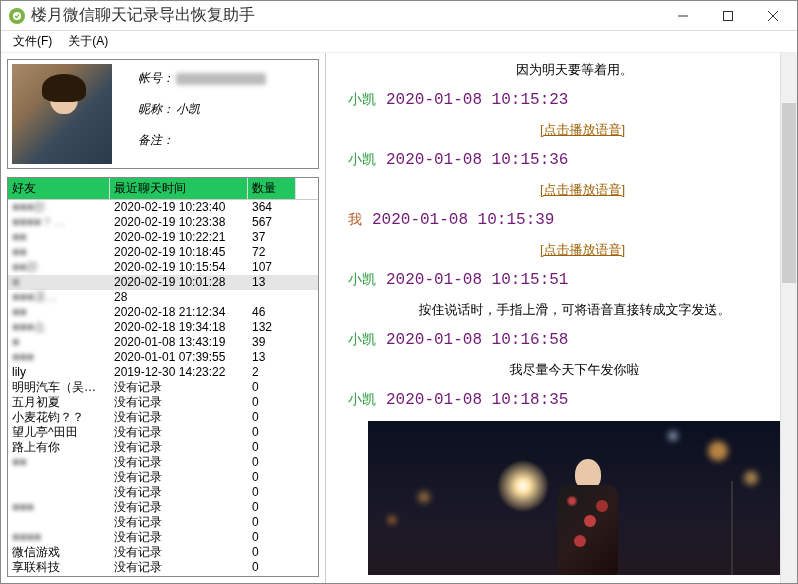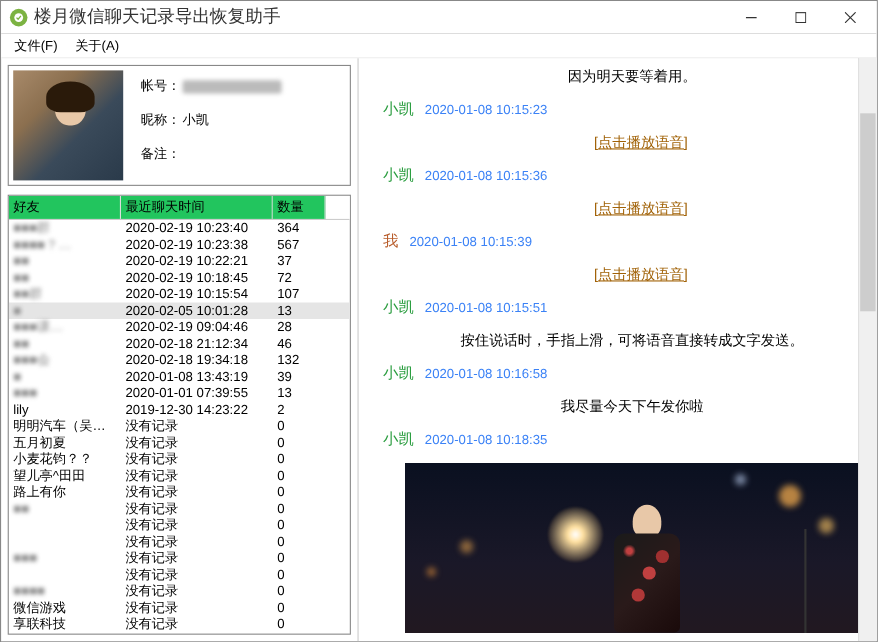--- a/index.html
+++ b/index.html
@@ -8,21 +8,21 @@
 .titlebar .appicon { width: 16px; height: 16px; border-radius: 50%; background: #7cb342; margin-right: 6px; display: flex; align-items: center; justify-content: center; }
 .titlebar .appicon svg { width: 10px; height: 10px; }
 .titlebar .title { font-size: 16px; color: #333; flex: 1; }
 .titlebar .winbtns { display: flex; }
 .titlebar .winbtn { width: 45px; height: 28px; display: flex; align-items: center; justify-content: center; cursor: pointer; }
 .titlebar .winbtn svg { width: 10px; height: 10px; stroke: #333; stroke-width: 1; fill: none; }
 .menubar { height: 22px; background: #fff; display: flex; align-items: center; padding: 0 4px; font-size: 12px; border-bottom: 1px solid #eee; }
 .menubar .menuitem { padding: 2px 8px; cursor: pointer; }
 .content { display: flex; height: calc(584px - 30px - 22px - 2px); }
 .left { width: 325px; border-right: 1px solid #ccc; display: flex; flex-direction: column; padding: 6px; }
-.profile { display: flex; gap: 16px; border: 1px solid #888; padding: 4px; margin-bottom: 8px; }
+.profile { display: flex; gap: 26px; border: 1px solid #888; padding: 4px; margin-bottom: 8px; font-style: italic; }
 .avatar { width: 100px; height: 100px; background: linear-gradient(135deg, #a88a6a 0%, #8b6f4f 30%, #3a4a5a 60%, #2a3a4a 100%); position: relative; overflow: hidden; }
 .avatar::before { content: ""; position: absolute; top: 18px; left: 38px; width: 28px; height: 32px; background: #e8c8a8; border-radius: 50% 50% 45% 45%; }
 .avatar::after { content: ""; position: absolute; top: 10px; left: 30px; width: 44px; height: 28px; background: #2a1a0a; border-radius: 50% 50% 30% 30%; }
 .profile-info { display: flex; flex-direction: column; gap: 14px; padding-top: 6px; font-size: 12px; }
 .profile-row { display: flex; align-items: center; gap: 2px; }
 .profile-row .lbl { color: #000; }
 .profile-row .val { color: #000; }
 .profile-row .blur { background: #bbb; color: transparent; border-radius: 2px; filter: blur(2px); width: 90px; height: 12px; display: inline-block; }
 .grid-wrap { flex: 1; border: 1px solid #888; overflow: hidden; display: flex; flex-direction: column; }
 .grid-head { display: flex; background: #fff; border-bottom: 1px solid #ccc; }
@@ -42,21 +42,21 @@
 .row.sel { background: #e5e5e5; }
 .row .blurred { filter: blur(2px); color: #888; }
 .right { flex: 1; overflow-y: hidden; padding: 8px 16px 8px 22px; position: relative; }
 .msgs { height: 100%; overflow-y: hidden; text-align: center; }
 .msg-line { margin-bottom: 12px; font-size: 13px; }
 .msg-line.body { padding-left: 20px; }
 .msg-head { display: flex; align-items: baseline; gap: 10px; }
 .sender { font-size: 14px; }
 .sender.other { color: #2a9d3f; }
 .sender.me { color: #b85c2a; }
-.ts { color: #3b82f6; font-size: 12px; }
+.ts { color: #701a75; font-size: 16px; font-family: Liberation Mono, monospace; }
 .voice-link { color: #a16207; text-decoration: underline; cursor: pointer; padding-left: 16px; }
 .chat-img { width: 420px; height: 228px; background: #0a0a12; position: relative; overflow: hidden; margin-top: 4px; }
 .chat-img .sky { position: absolute; inset: 0; background: linear-gradient(180deg, #0a1020 0%, #1a1828 40%, #2a1818 100%); }
 .chat-img .glow { position: absolute; top: 40px; left: 130px; width: 50px; height: 50px; background: radial-gradient(circle, #fff 0%, #ffe0a0 20%, rgba(255,200,100,0.1) 70%); border-radius: 50%; filter: blur(1px); }
 .chat-img .bokeh { position: absolute; border-radius: 50%; filter: blur(3px); }
 .chat-img .b1 { top: 20px; right: 60px; width: 20px; height: 20px; background: rgba(255,180,80,0.7); }
 .chat-img .b2 { top: 50px; right: 30px; width: 14px; height: 14px; background: rgba(255,200,100,0.6); }
 .chat-img .b3 { top: 10px; right: 110px; width: 10px; height: 10px; background: rgba(200,220,255,0.6); }
 .chat-img .b4 { top: 70px; left: 50px; width: 12px; height: 12px; background: rgba(255,180,80,0.5); }
 .chat-img .b5 { top: 95px; left: 20px; width: 8px; height: 8px; background: rgba(255,160,60,0.6); }
@@ -150,26 +150,25 @@
             <div class="cell c2">2020-02-19 10:18:45</div>
             <div class="cell c3">72</div>
           </div>
           <div class="row">
             <div class="cell c1 blurred">■■群</div>
             <div class="cell c2">2020-02-19 10:15:54</div>
             <div class="cell c3">107</div>
           </div>
           <div class="row sel">
             <div class="cell c1 blurred">■</div>
-            <div class="cell c2">2020-02-05 10:01:28</div>
+            <div class="cell c2">2020-02-19 10:01:28</div>
             <div class="cell c3">13</div>
           </div>
           <div class="row">
             <div class="cell c1 blurred">■■■课…</div>
-            <div class="cell c2">2020-02-19 09:04:46</div>
             <div class="cell c3">28</div>
           </div>
           <div class="row">
             <div class="cell c1 blurred">■■</div>
             <div class="cell c2">2020-02-18 21:12:34</div>
             <div class="cell c3">46</div>
           </div>
           <div class="row">
             <div class="cell c1 blurred">■■■会</div>
             <div class="cell c2">2020-02-18 19:34:18</div>

